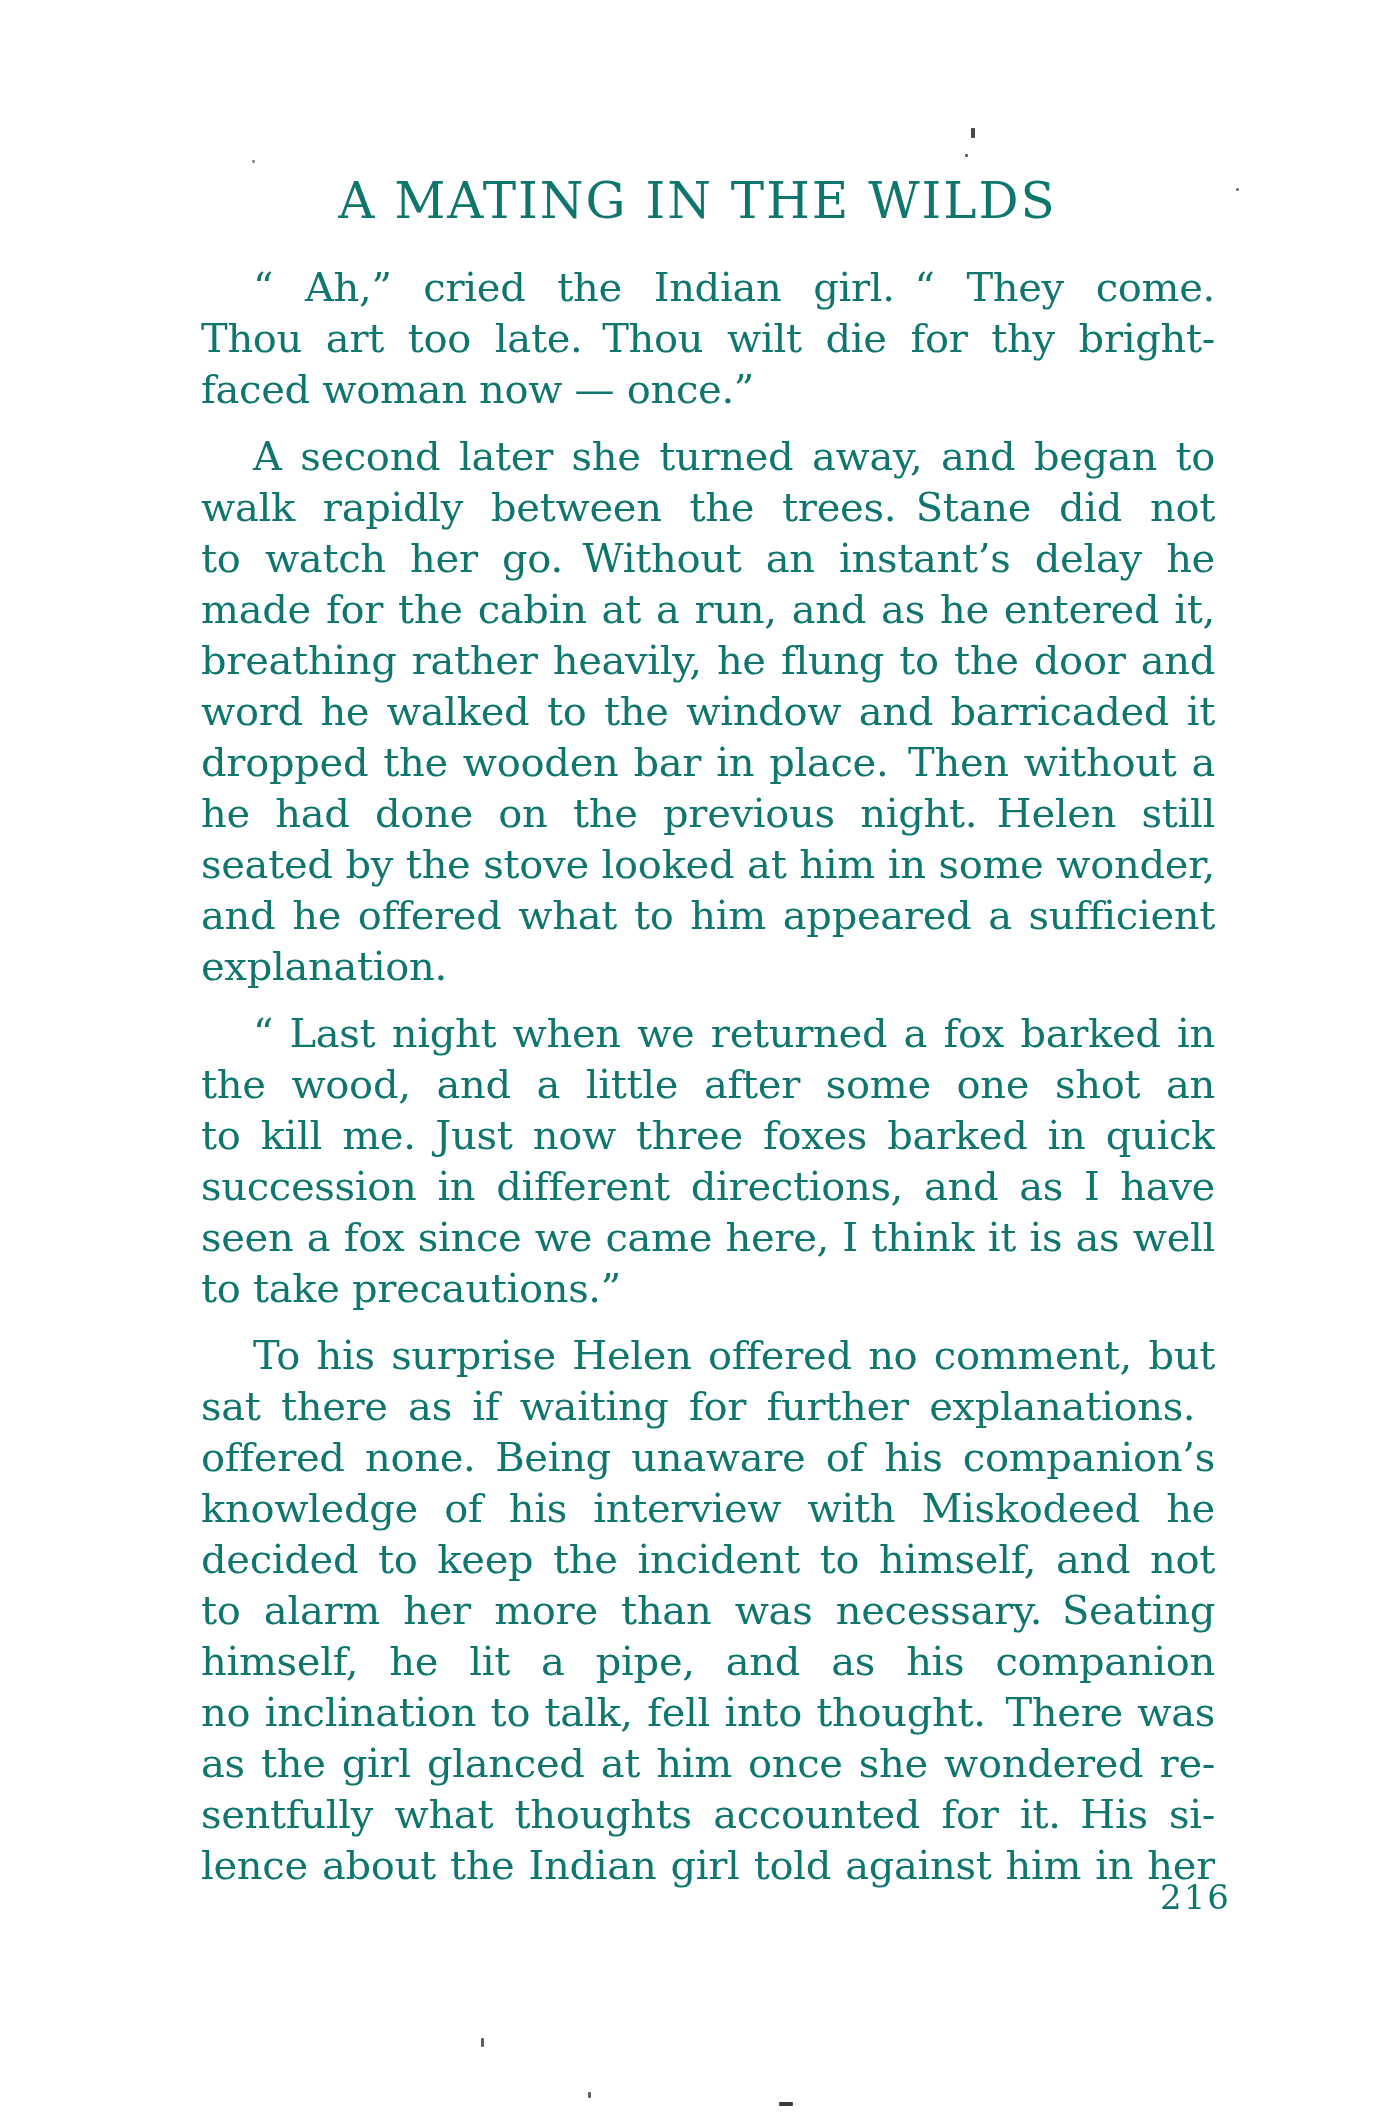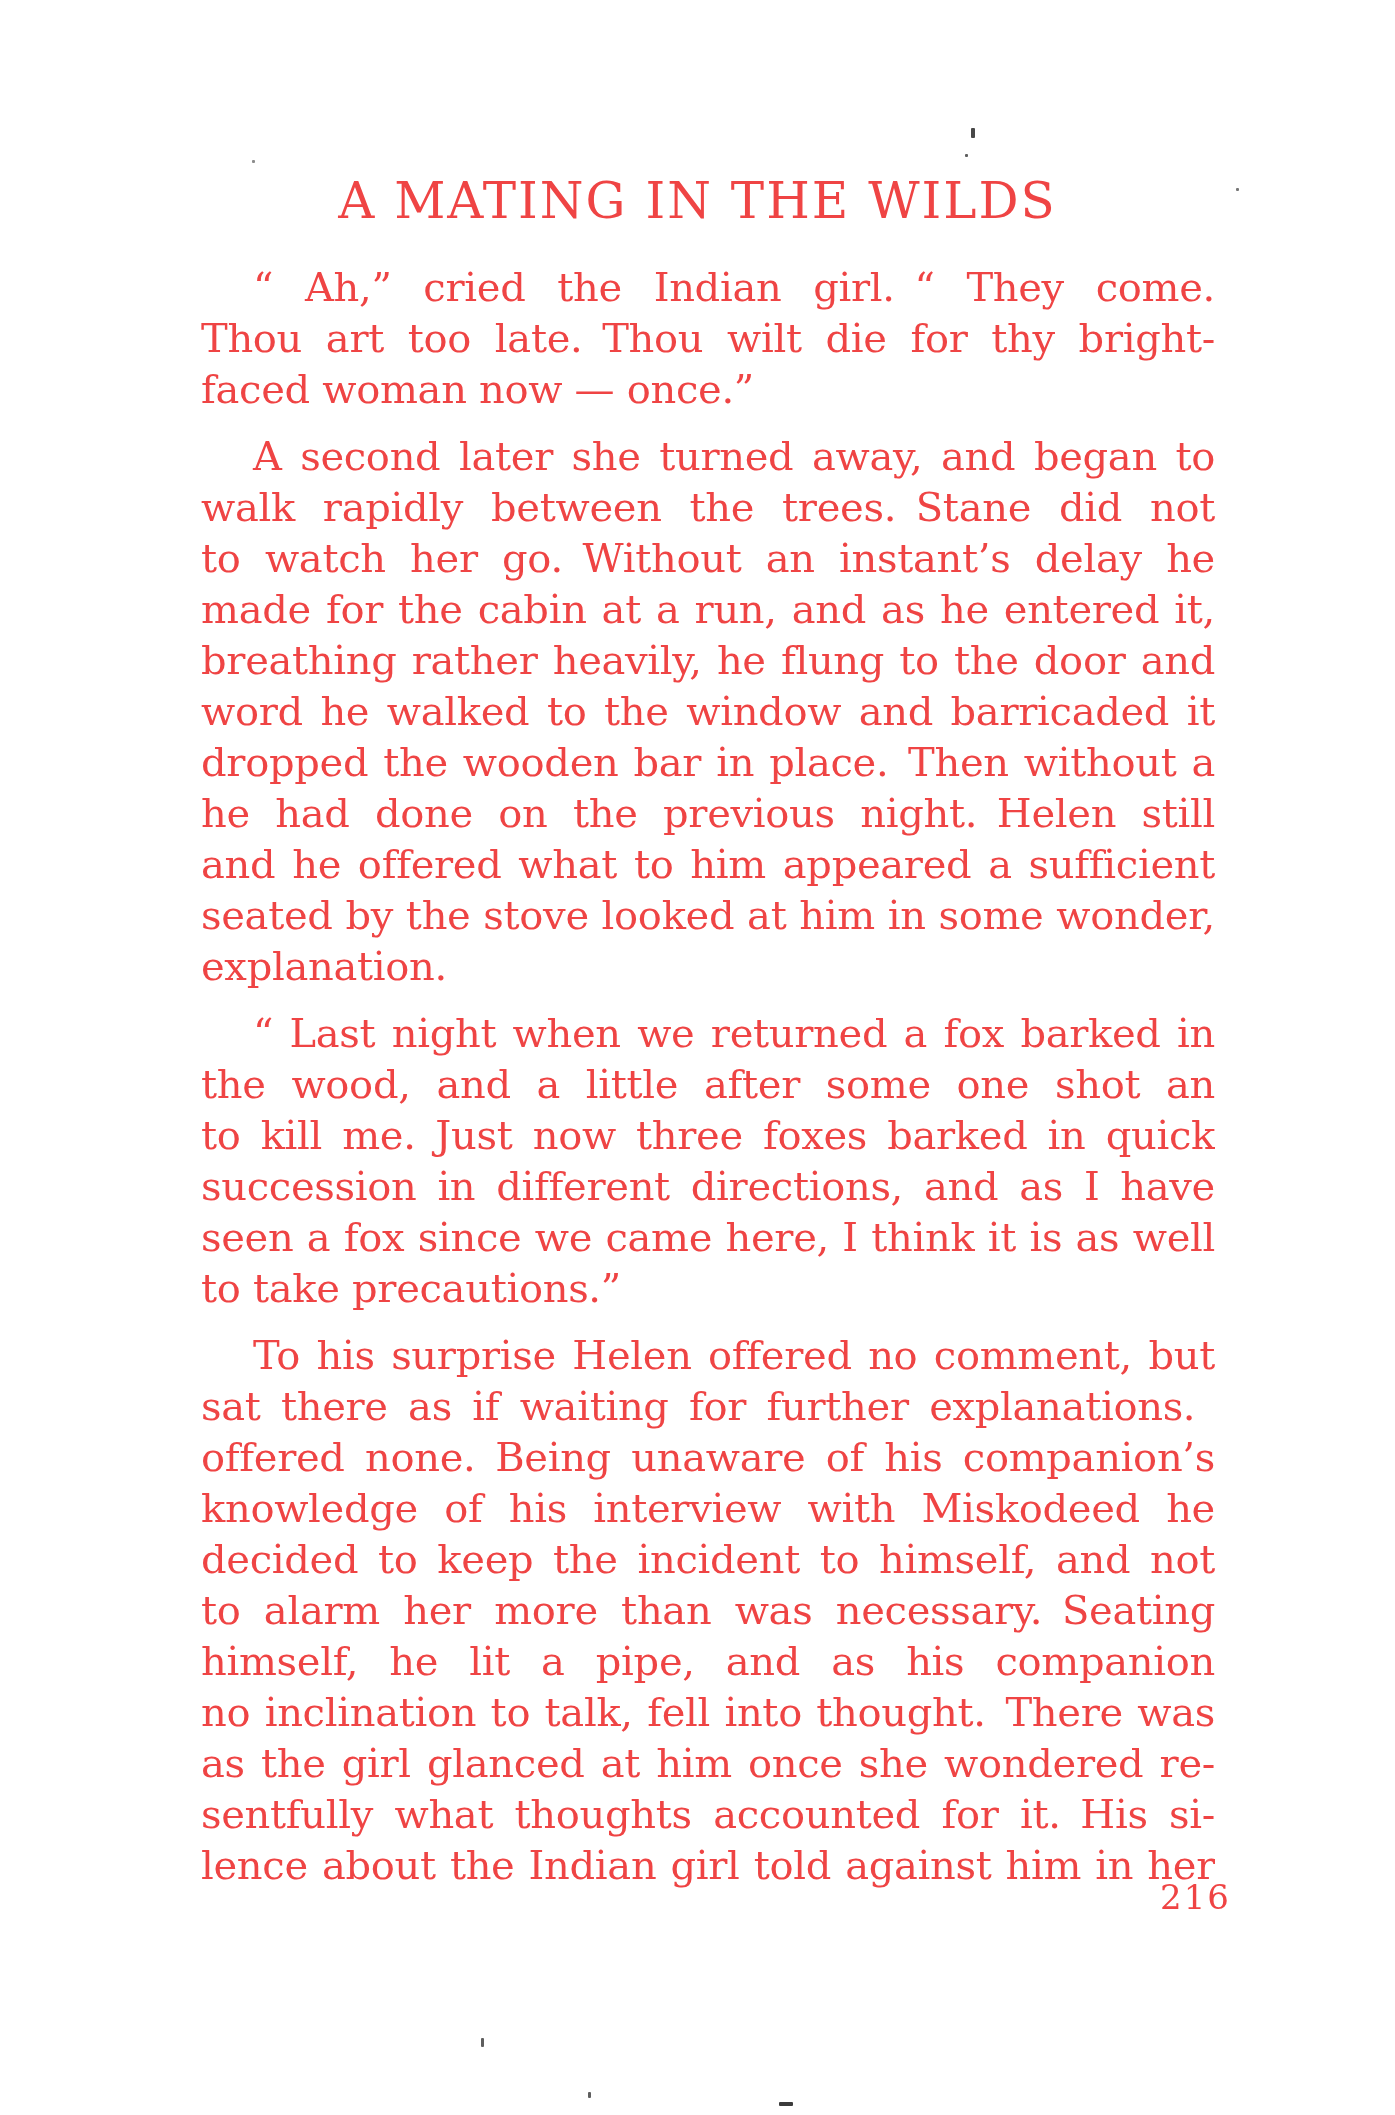--- a/index.html
+++ b/index.html
@@ -7,21 +7,21 @@
     padding: 0;
     background: #ffffff;
   }
   .page {
     position: relative;
     width: 1395px;
     height: 2115px;
     background: #ffffff;
     overflow: hidden;
     font-family: "DejaVu Serif", "Liberation Serif", serif;
-    color: #ef4444;
+    color: #0f766e;
   }
   .title {
     position: absolute;
     top: 172px;
     left: 0;
     width: 100%;
     margin: 0;
     text-align: center;
     font-size: 50px;
     font-weight: 500;
@@ -98,22 +98,22 @@
 
     <div class="para">
       <div class="line indent">A second later she turned away, and began to</div>
       <div class="line">walk rapidly between the trees. Stane did not stand</div>
       <div class="line">to watch her go. Without an instant’s delay he</div>
       <div class="line">made for the cabin at a run, and as he entered it,</div>
       <div class="line">breathing rather heavily, he flung to the door and</div>
       <div class="line">word he walked to the window and barricaded it as</div>
       <div class="line">dropped the wooden bar in place. Then without a</div>
       <div class="line">he had done on the previous night. Helen still</div>
+      <div class="line">seated by the stove looked at him in some wonder,</div>
       <div class="line">and he offered what to him appeared a sufficient</div>
-      <div class="line">seated by the stove looked at him in some wonder,</div>
       <div class="line last">explanation.</div>
     </div>
 
     <div class="para">
       <div class="line indent">“ Last night when we returned a fox barked in</div>
       <div class="line">the wood, and a little after some one shot an arrow</div>
       <div class="line">to kill me. Just now three foxes barked in quick</div>
       <div class="line">succession in different directions, and as I have not</div>
       <div class="line">seen a fox since we came here, I think it is as well</div>
       <div class="line last">to take precautions.”</div>

